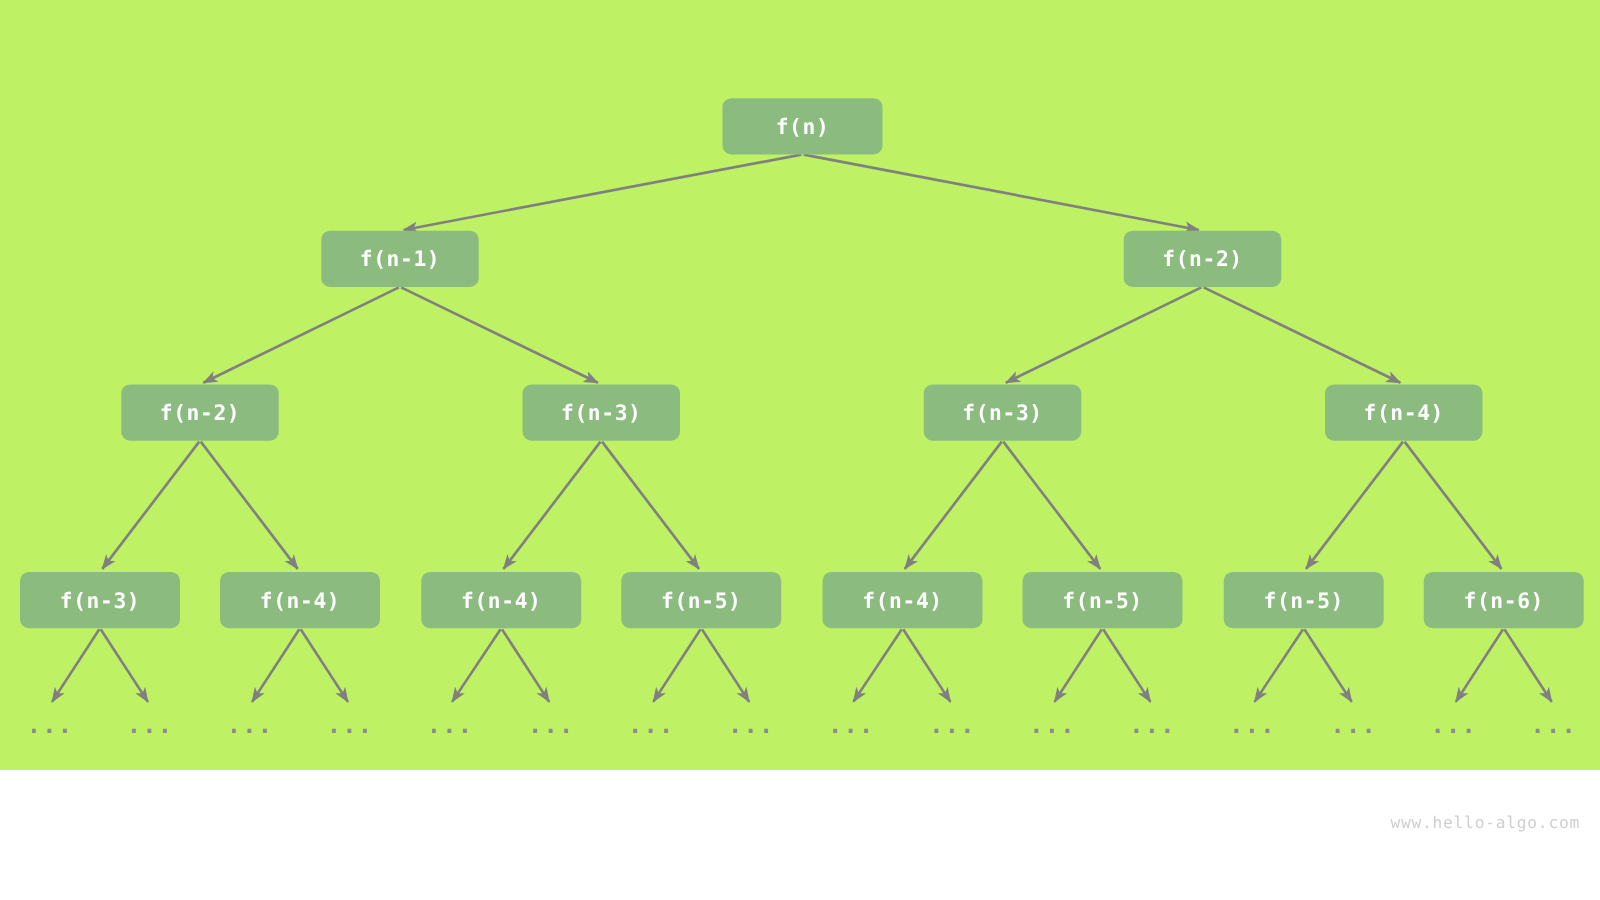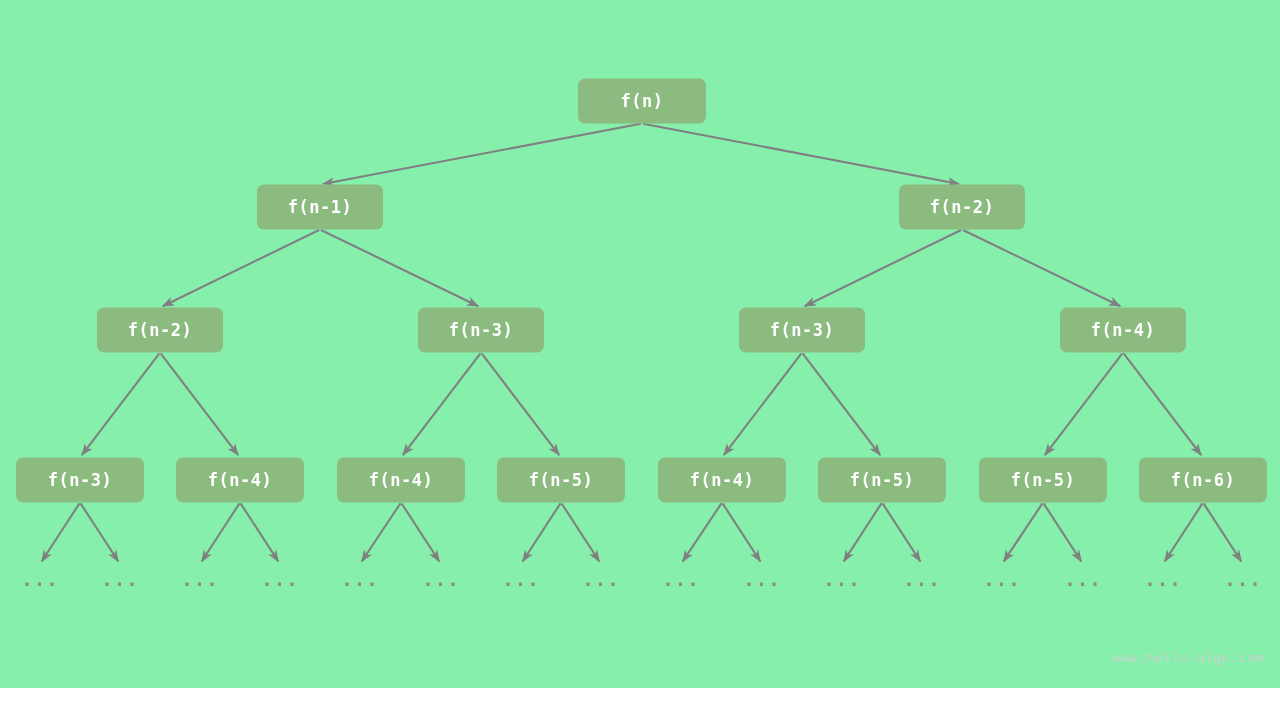--- a/index.html
+++ b/index.html
@@ -9,22 +9,22 @@
   }
   body {
     width: 1280px;
     height: 720px;
     font-family: "DejaVu Sans Mono", monospace;
     overflow: hidden;
   }
   #diagram-root {
     position: relative;
     width: 1280px;
-    height: 688px;
-    background: #86efac;
+    height: 616px;
+    background: #bef264;
   }
   svg.tree-canvas {
     position: absolute;
     top: 0;
     left: 0;
     width: 1280px;
     height: 720px;
     display: block;
   }
   .node-label {

